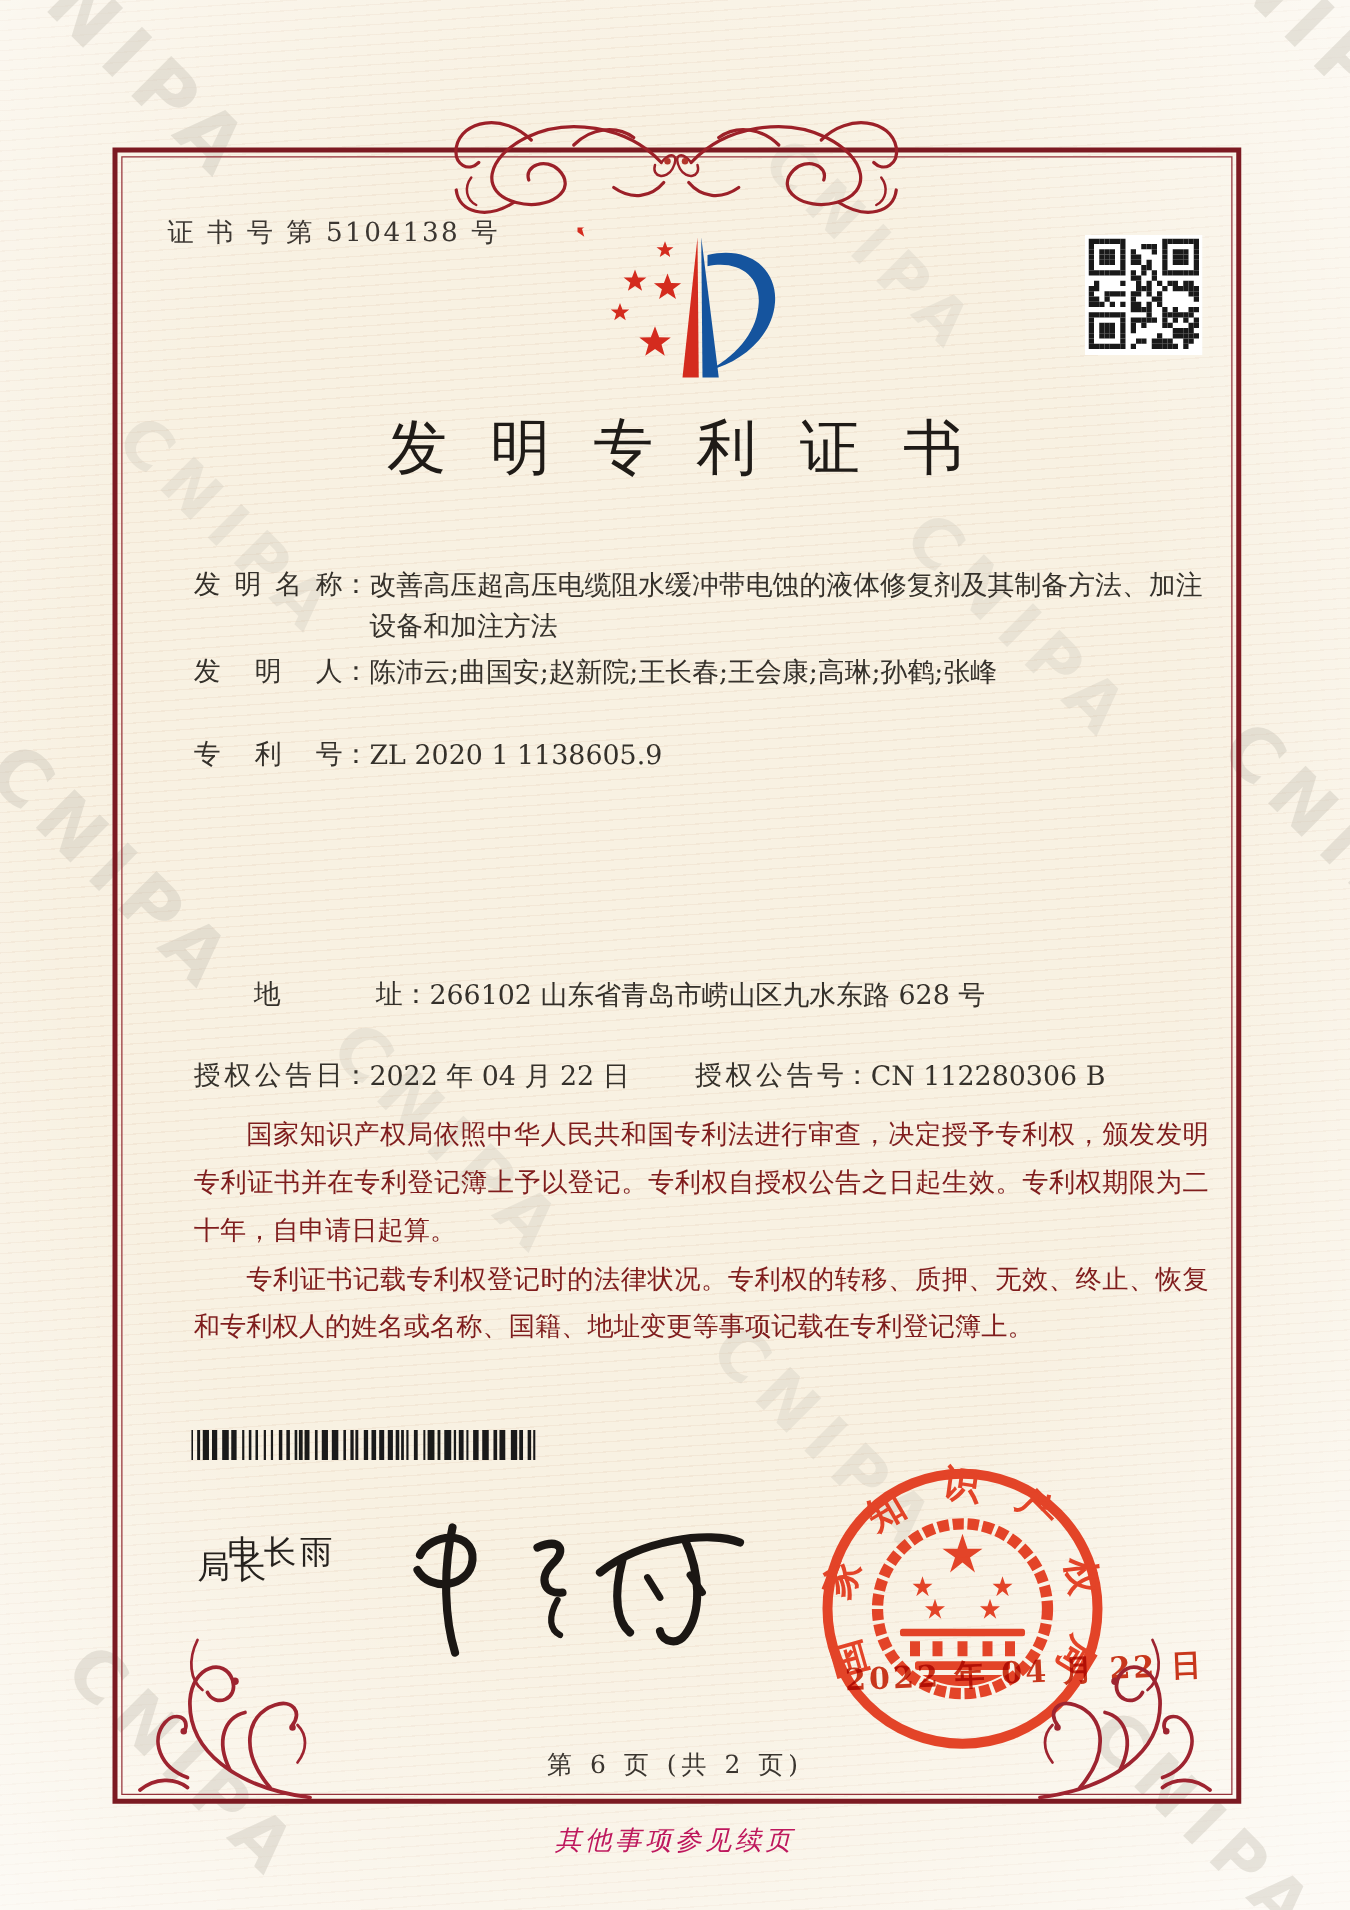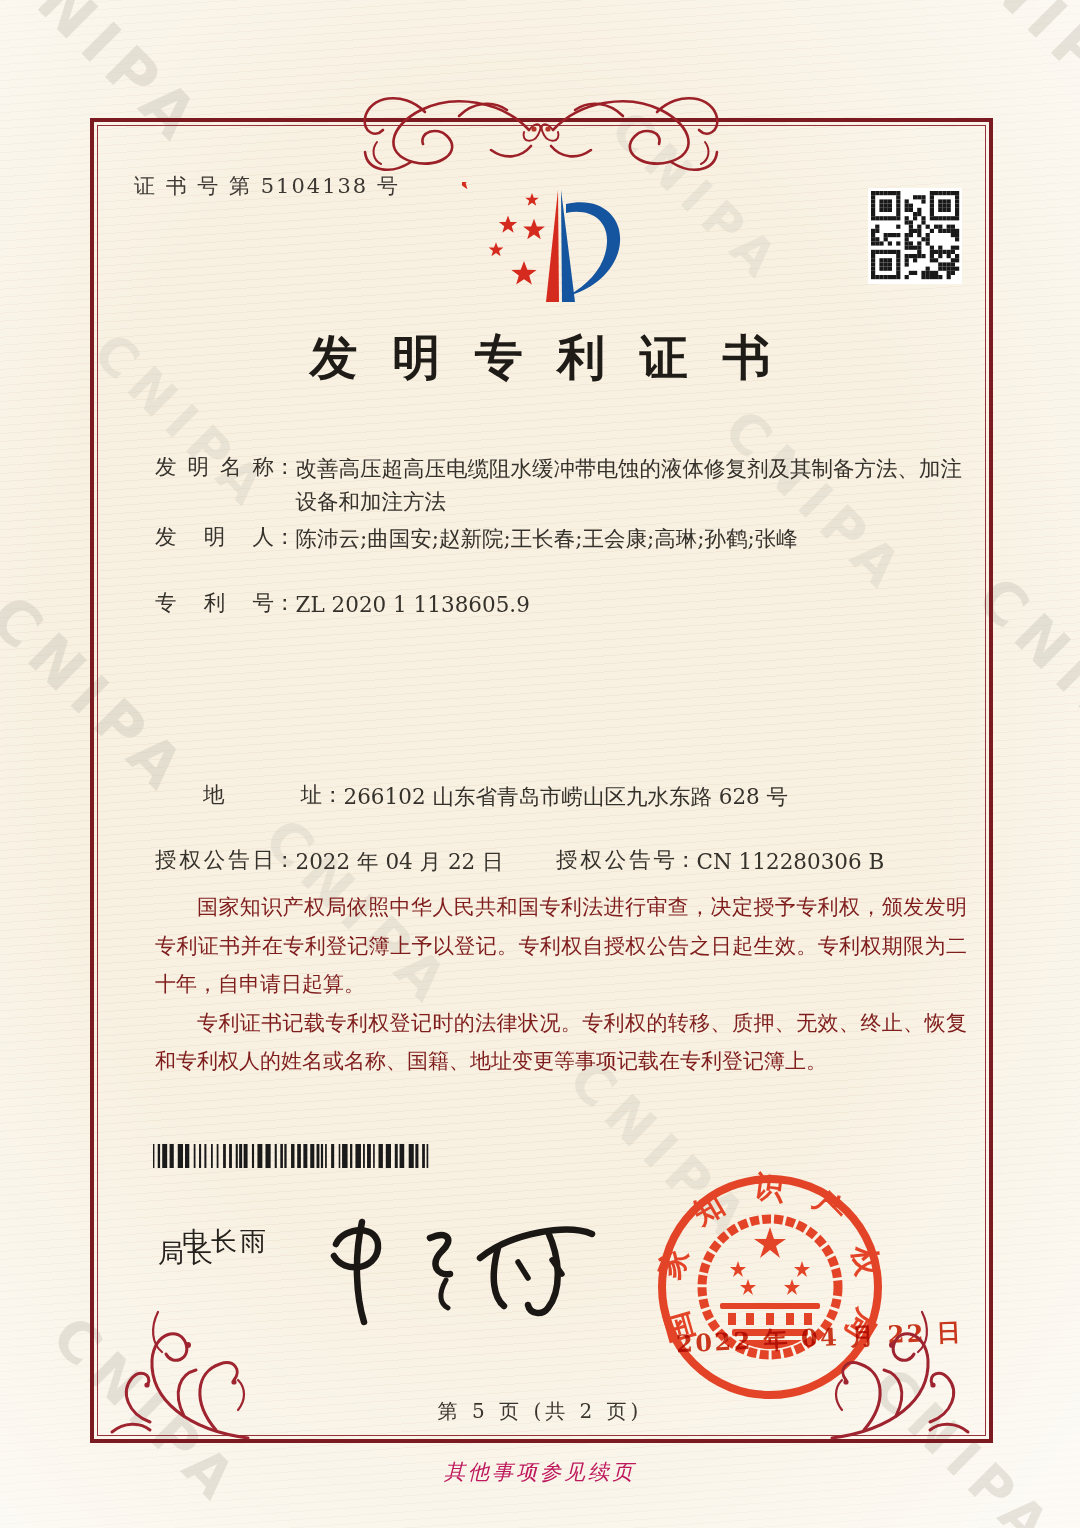--- a/index.html
+++ b/index.html
@@ -33,21 +33,21 @@
     position:absolute;inset:3px;border:1.5px solid #96323a;
   }
   .content{position:absolute;inset:0;z-index:3;}
 
   .cert-no{position:absolute;left:134px;top:172px;font-size:21px;color:#3c3732;letter-spacing:2px;}
   .logo{position:absolute;left:462px;top:182px;}
   .qr{position:absolute;left:868px;top:188px;}
 
   .title{
     position:absolute;left:0;top:326px;width:1080px;text-align:center;
-    font-size:48px;font-weight:bold;color:#1f1b17;
+    font-size:48px;font-weight:normal;color:#1f1b17;
     letter-spacing:.72em;padding-left:.72em;box-sizing:border-box;
   }
 
   .frow{position:absolute;left:155px;font-size:21.5px;color:#35312b;}
   .flabel{
     display:inline-block;width:119px;vertical-align:top;
     text-align:justify;text-align-last:justify;color:#35312b;
   }
   .fcolon{display:inline-block;vertical-align:top;}
   .fvalue{display:inline-block;vertical-align:top;max-width:682px;line-height:33px;}
@@ -513,16 +513,16 @@
         <rect x="118" y="148" width="8" height="12"></rect>
           <rect x="138" y="148" width="8" height="12"></rect>
         <rect x="156" y="148" width="8" height="12"></rect>
         <rect x="84" y="164" width="76" height="7" rx="2"></rect>
         <rect x="70" y="175" width="104" height="9" rx="2"></rect>
       </g>
     </g>
   </svg>
   <div class="seal-date">2022 年 04 月 22 日</div>
 
-  <div class="page-no">第 5 页 (共 2 页)</div>
+  <div class="page-no">第 6 页 (共 2 页)</div>
   <div class="cont-note">其他事项参见续页</div>
 
 </div>
 
 </body></html>

